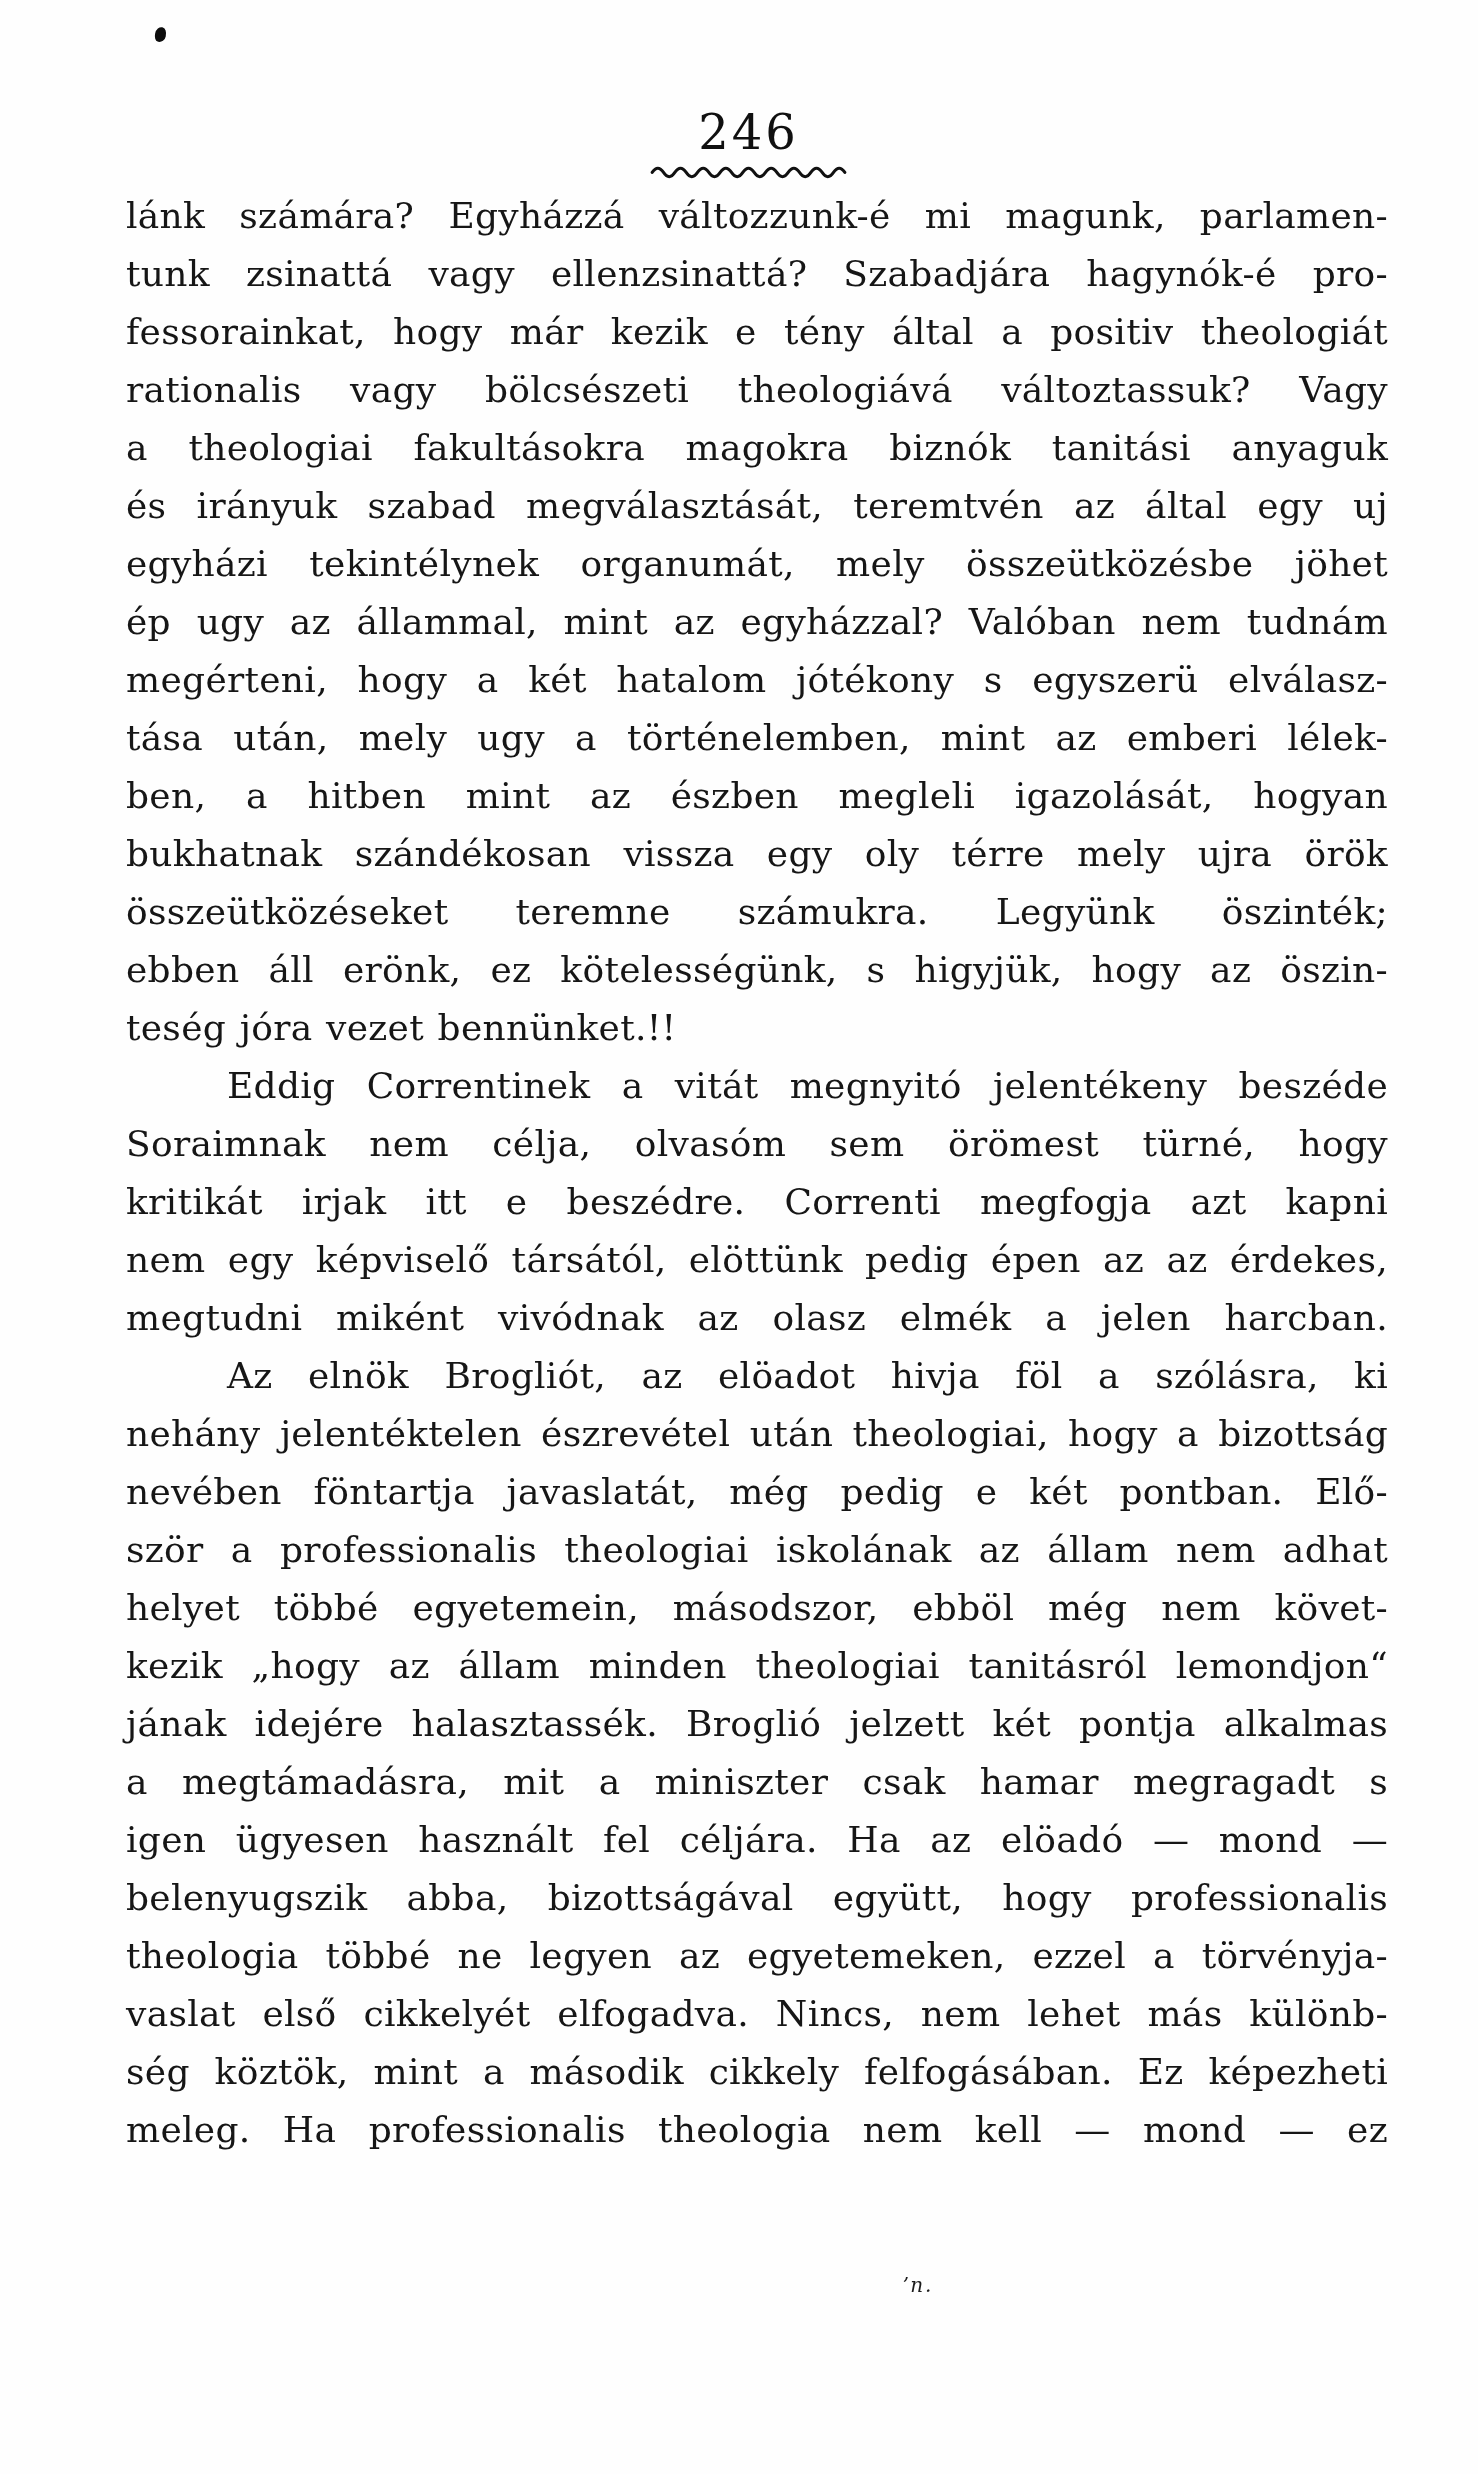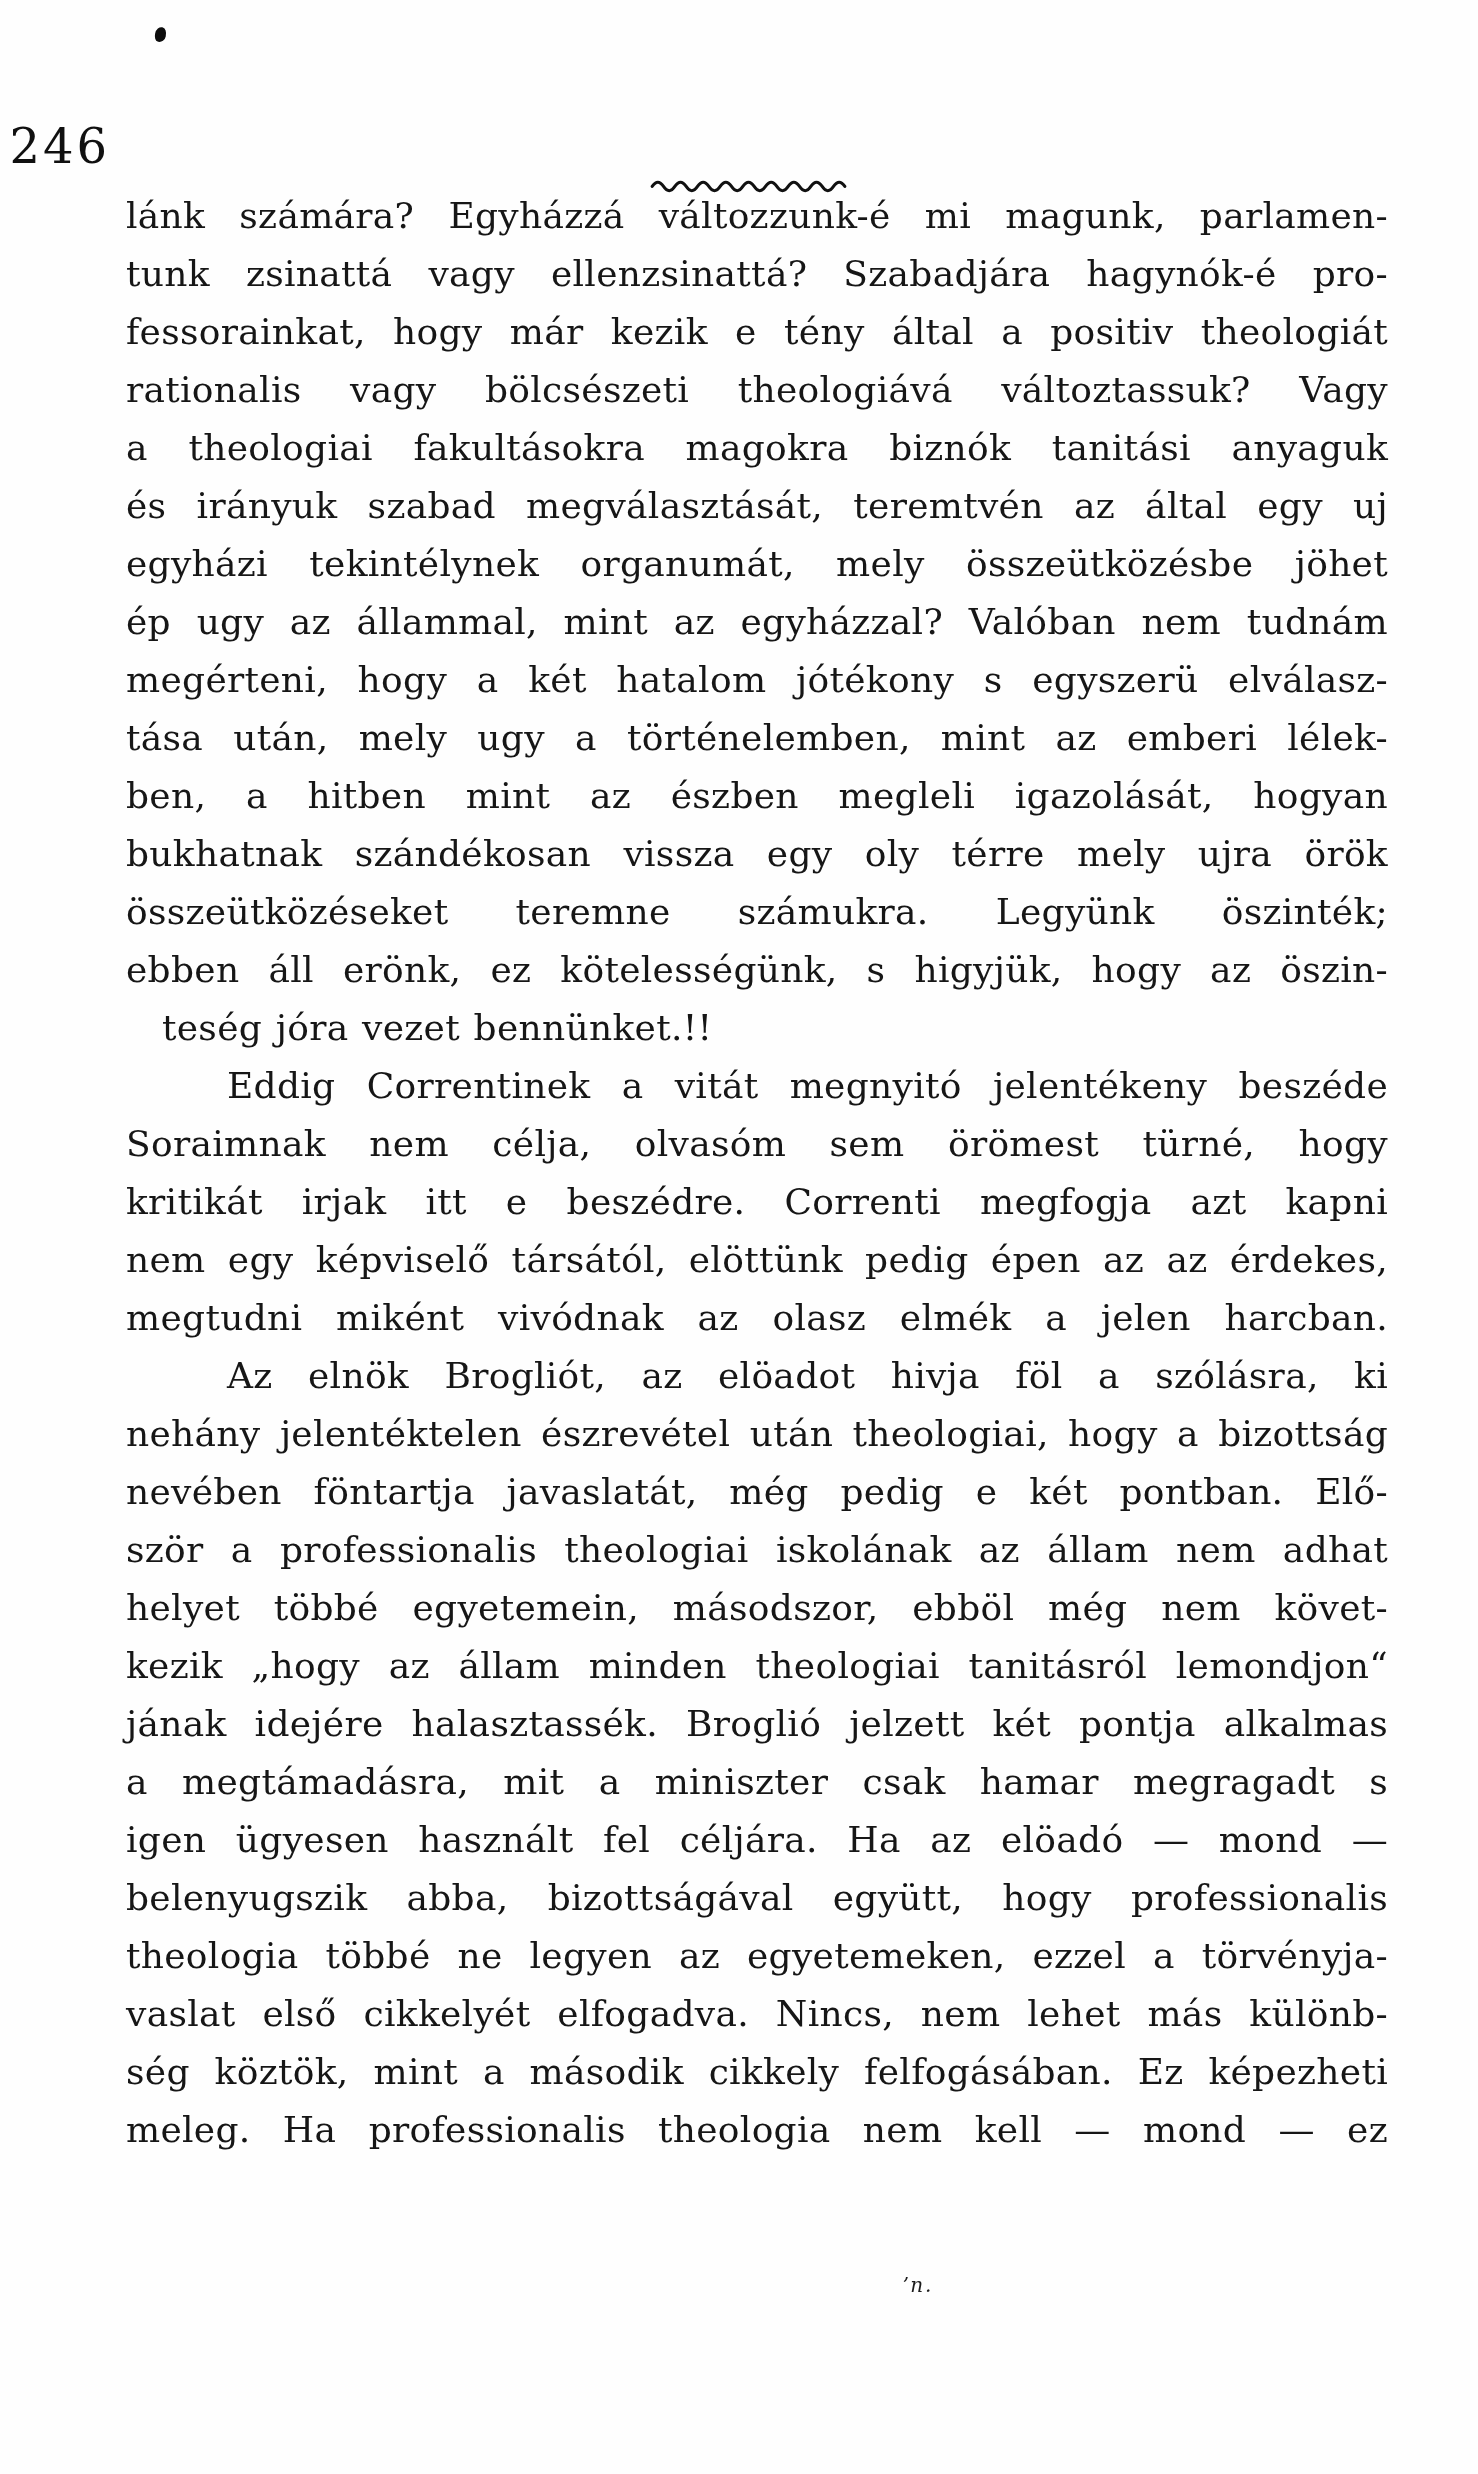--- a/index.html
+++ b/index.html
@@ -17,24 +17,24 @@
     left: 155px;
     top: 27px;
     width: 10.5px;
     height: 15.2px;
     background: #0d0d0d;
     border-radius: 55% 45% 60% 40% / 50% 55% 45% 50%;
     transform: rotate(12deg);
   }
   .header {
     position: absolute;
-    top: 122px;
+    top: 108px;
     left: 0;
     right: 0;
-    text-align: left;
+    text-align: center;
   }
   .page-number {
     display: inline-block;
     font-size: 48px;
     letter-spacing: 2.9px;
     line-height: 1;
     transform: translateX(9.5px);
     color: #101010;
   }
   .squiggle-wrap {
@@ -53,21 +53,21 @@
     line-height: 58px;
     height: 58px;
     white-space: normal;
     text-align: justify;
     text-align-last: justify;
     word-spacing: 1.9px;
     letter-spacing: 0.3px;
     color: #161616;
   }
   .line.indent { padding-left: 101px; }
-  .line.short { text-align: left; text-align-last: left; margin-left: 36px; }
+  .line.short { text-align: left; text-align-last: left; }
   .bottom-mark {
     position: absolute;
     left: 902px;
     top: 2273px;
     font-size: 20px;
     color: #1b1b1b;
     letter-spacing: 1.9px;
     font-style: italic;
   }
 </style>

